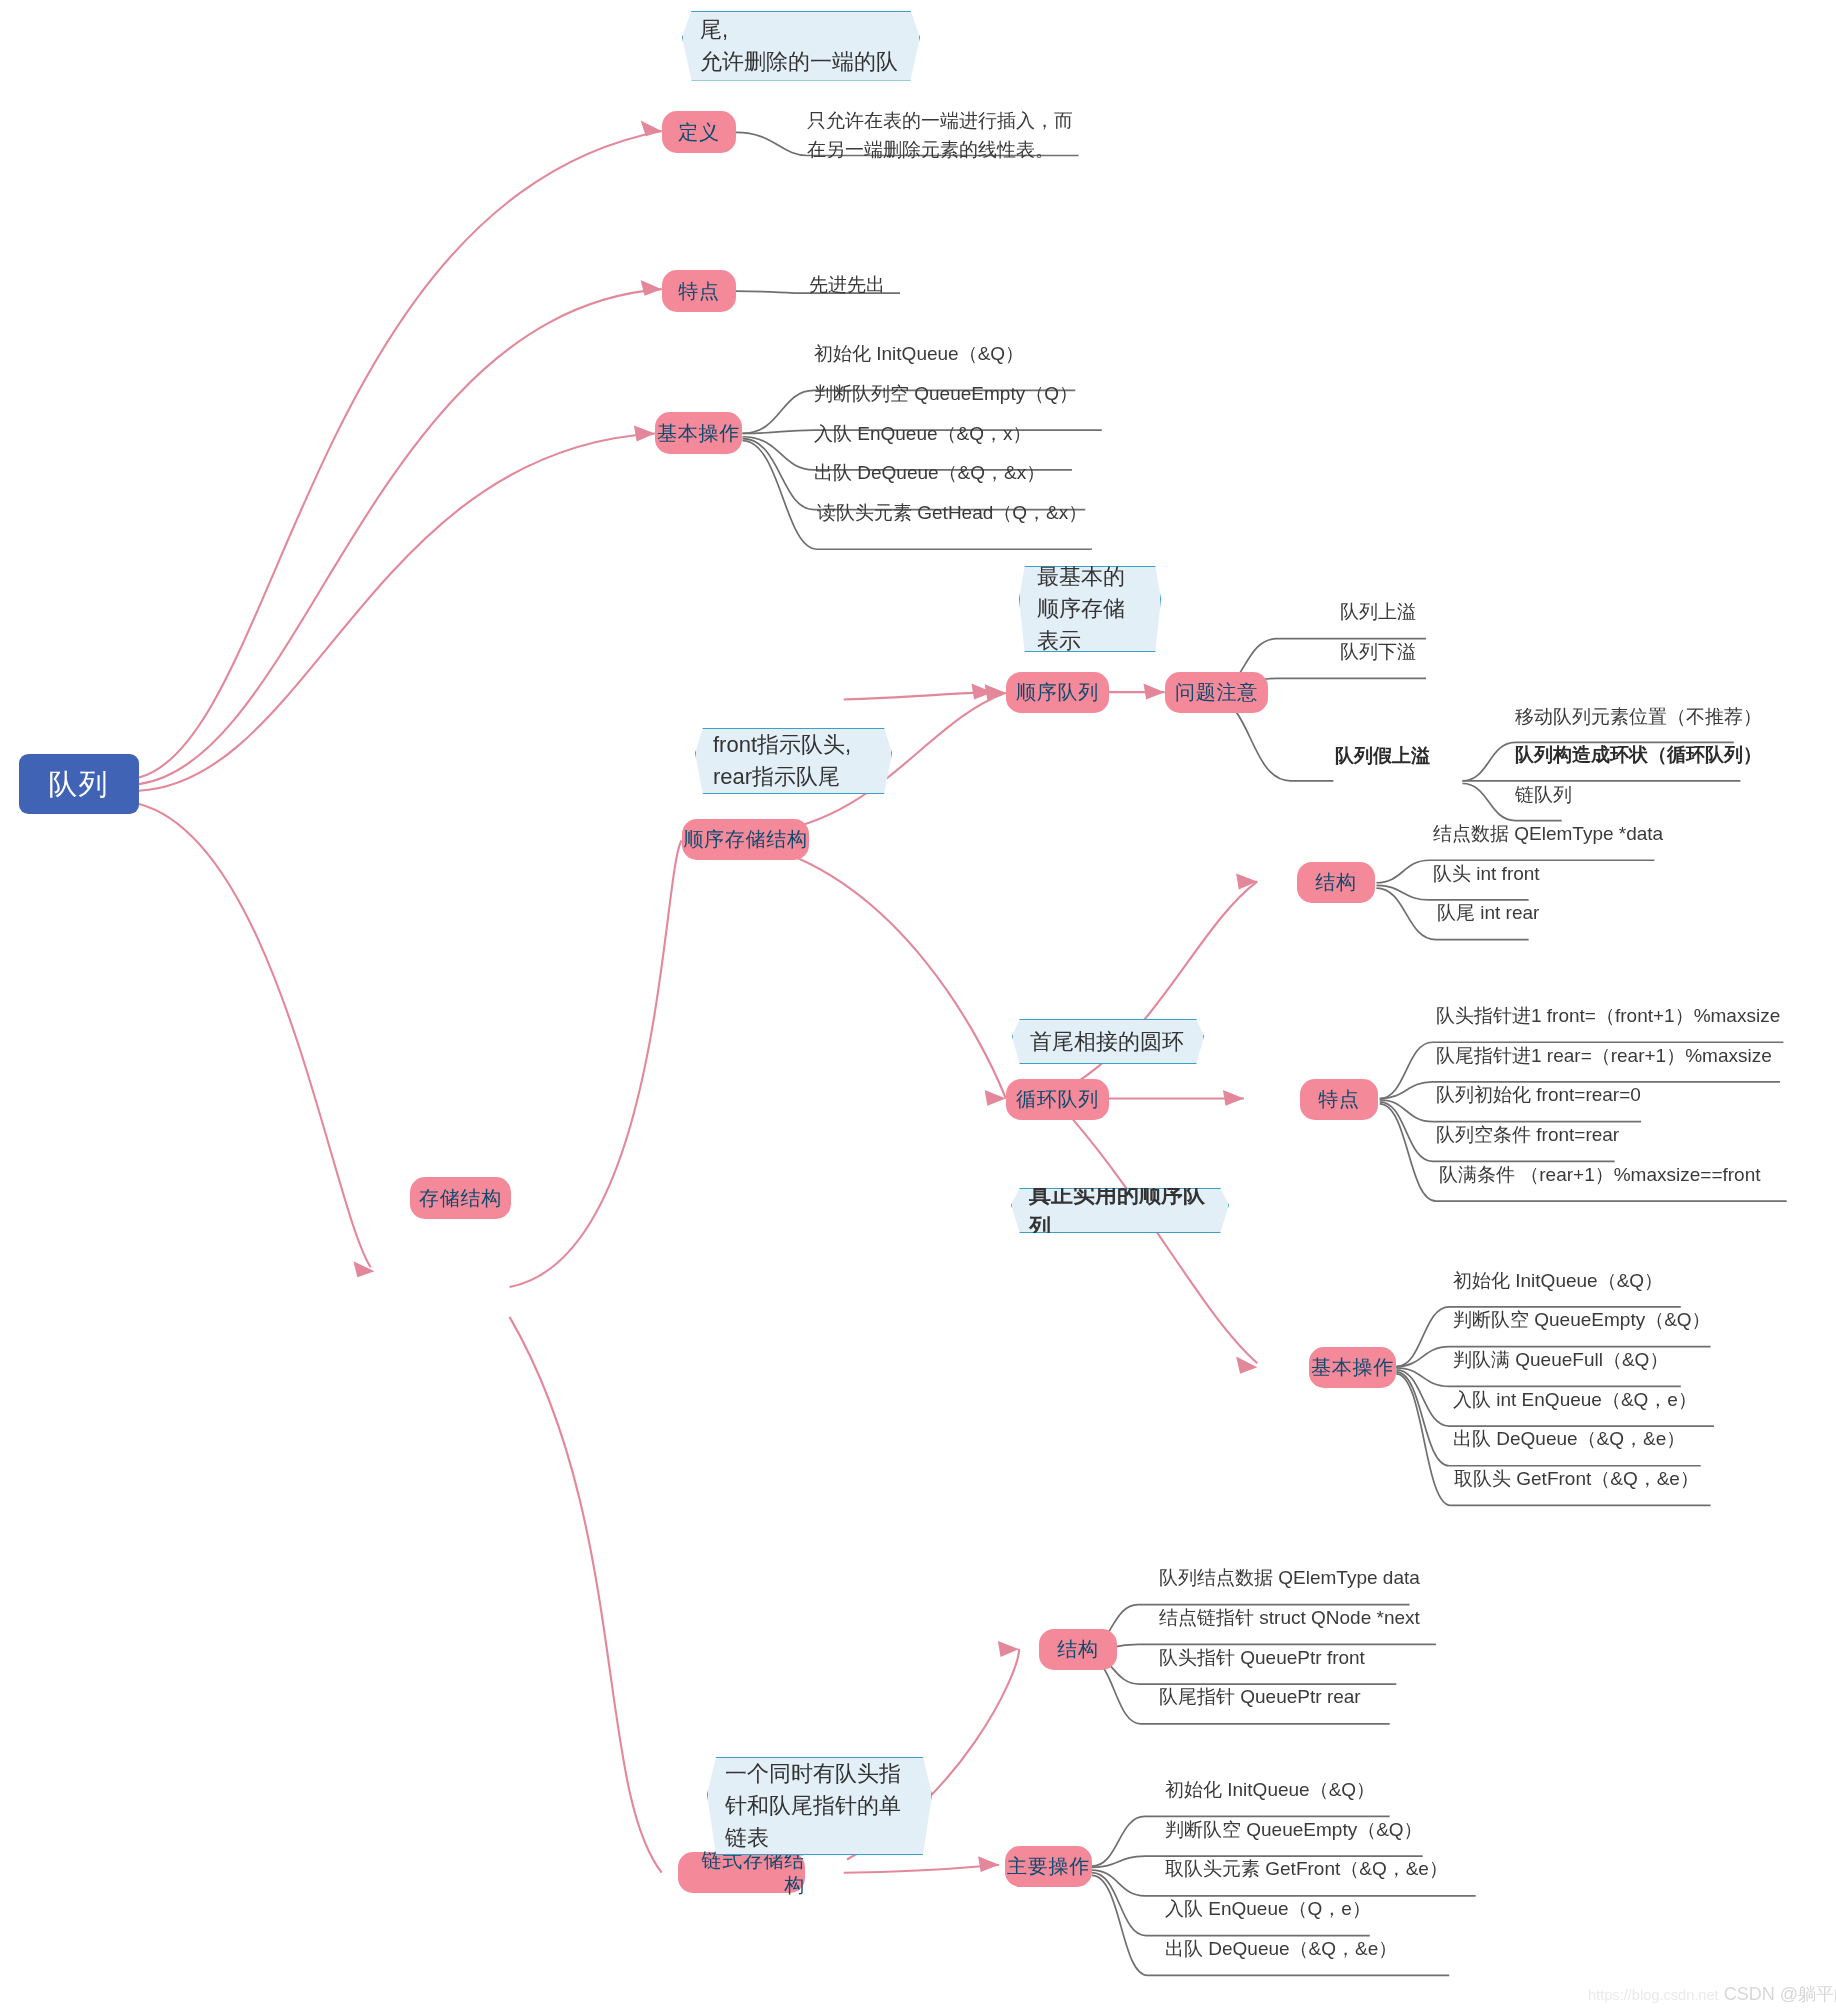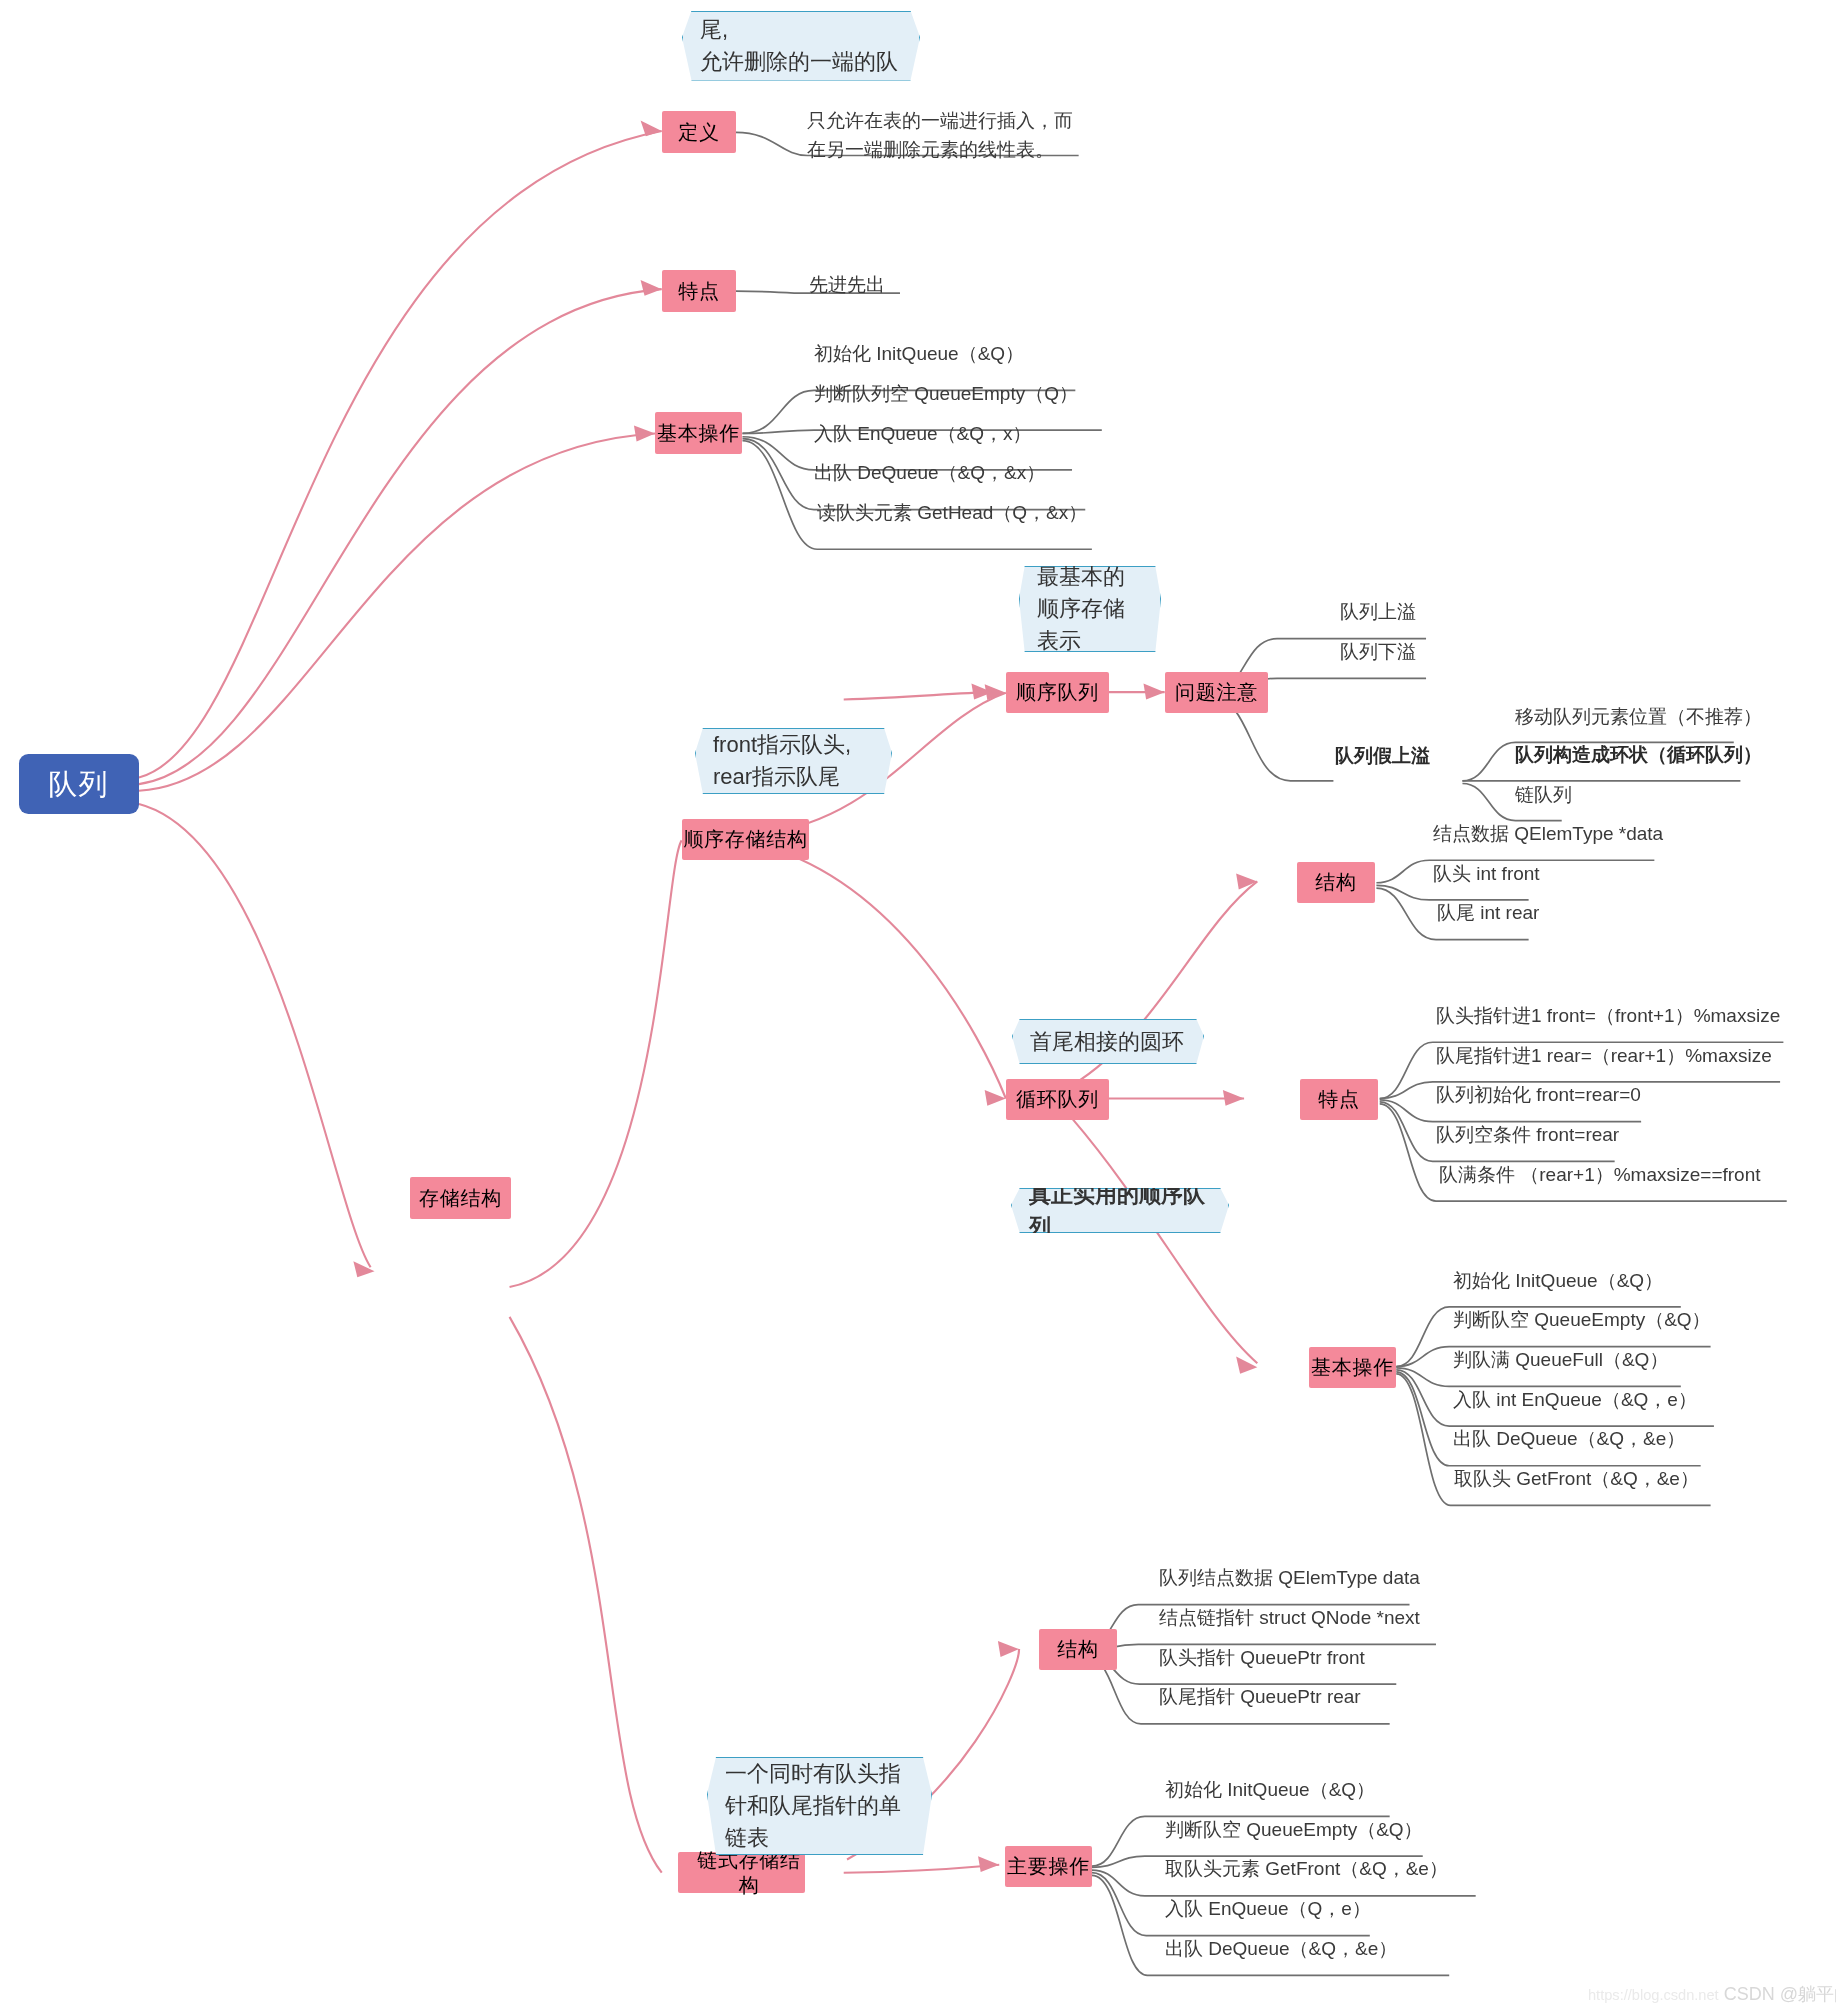--- a/index.html
+++ b/index.html
@@ -5,21 +5,21 @@
   html,body{margin:0;padding:0;background:#ffffff;}
   body{font-family:"Liberation Sans","DejaVu Sans",sans-serif;}
   #canvas{position:relative;width:1837px;height:2015px;background:#fff;overflow:hidden;}
   #wires{position:absolute;left:0;top:0;width:1837px;height:2015px;pointer-events:none;}
 
   .node{position:absolute;box-sizing:border-box;display:flex;align-items:center;justify-content:center;
         text-align:center;line-height:1.25;white-space:pre-line;}
 
   .root{background:#4063b5;color:#ffffff;border-radius:9.3px;font-size:29px;letter-spacing:1.3px;}
 
-  .pink{background:#f4899a;color:#000000;border-radius:2px;font-size:20px;letter-spacing:0.7px;}
+  .pink{background:#f4899a;color:#0c4a6e;border-radius:15px;font-size:20px;letter-spacing:0.7px;text-align:right;}
 
   .callout{background:#e3eff7;border:1.3px solid #3c9fc4;color:#333333;font-size:22px;
            text-align:left;justify-content:flex-start;padding:6.6px 17px;line-height:1.45;
            clip-path:polygon(4% 0%,96% 0%,100% 38%,96% 100%,4% 100%,0% 38%);}
   .callout.bold{font-weight:bold;}
 
   .leaf{position:absolute;font-size:19px;color:#3a3a3a;white-space:nowrap;line-height:1;}
   .leaf.bold{font-weight:bold;color:#2b2b2b;}
 
   .watermark{position:absolute;color:#d8d8d8;font-size:18px;white-space:nowrap;}

